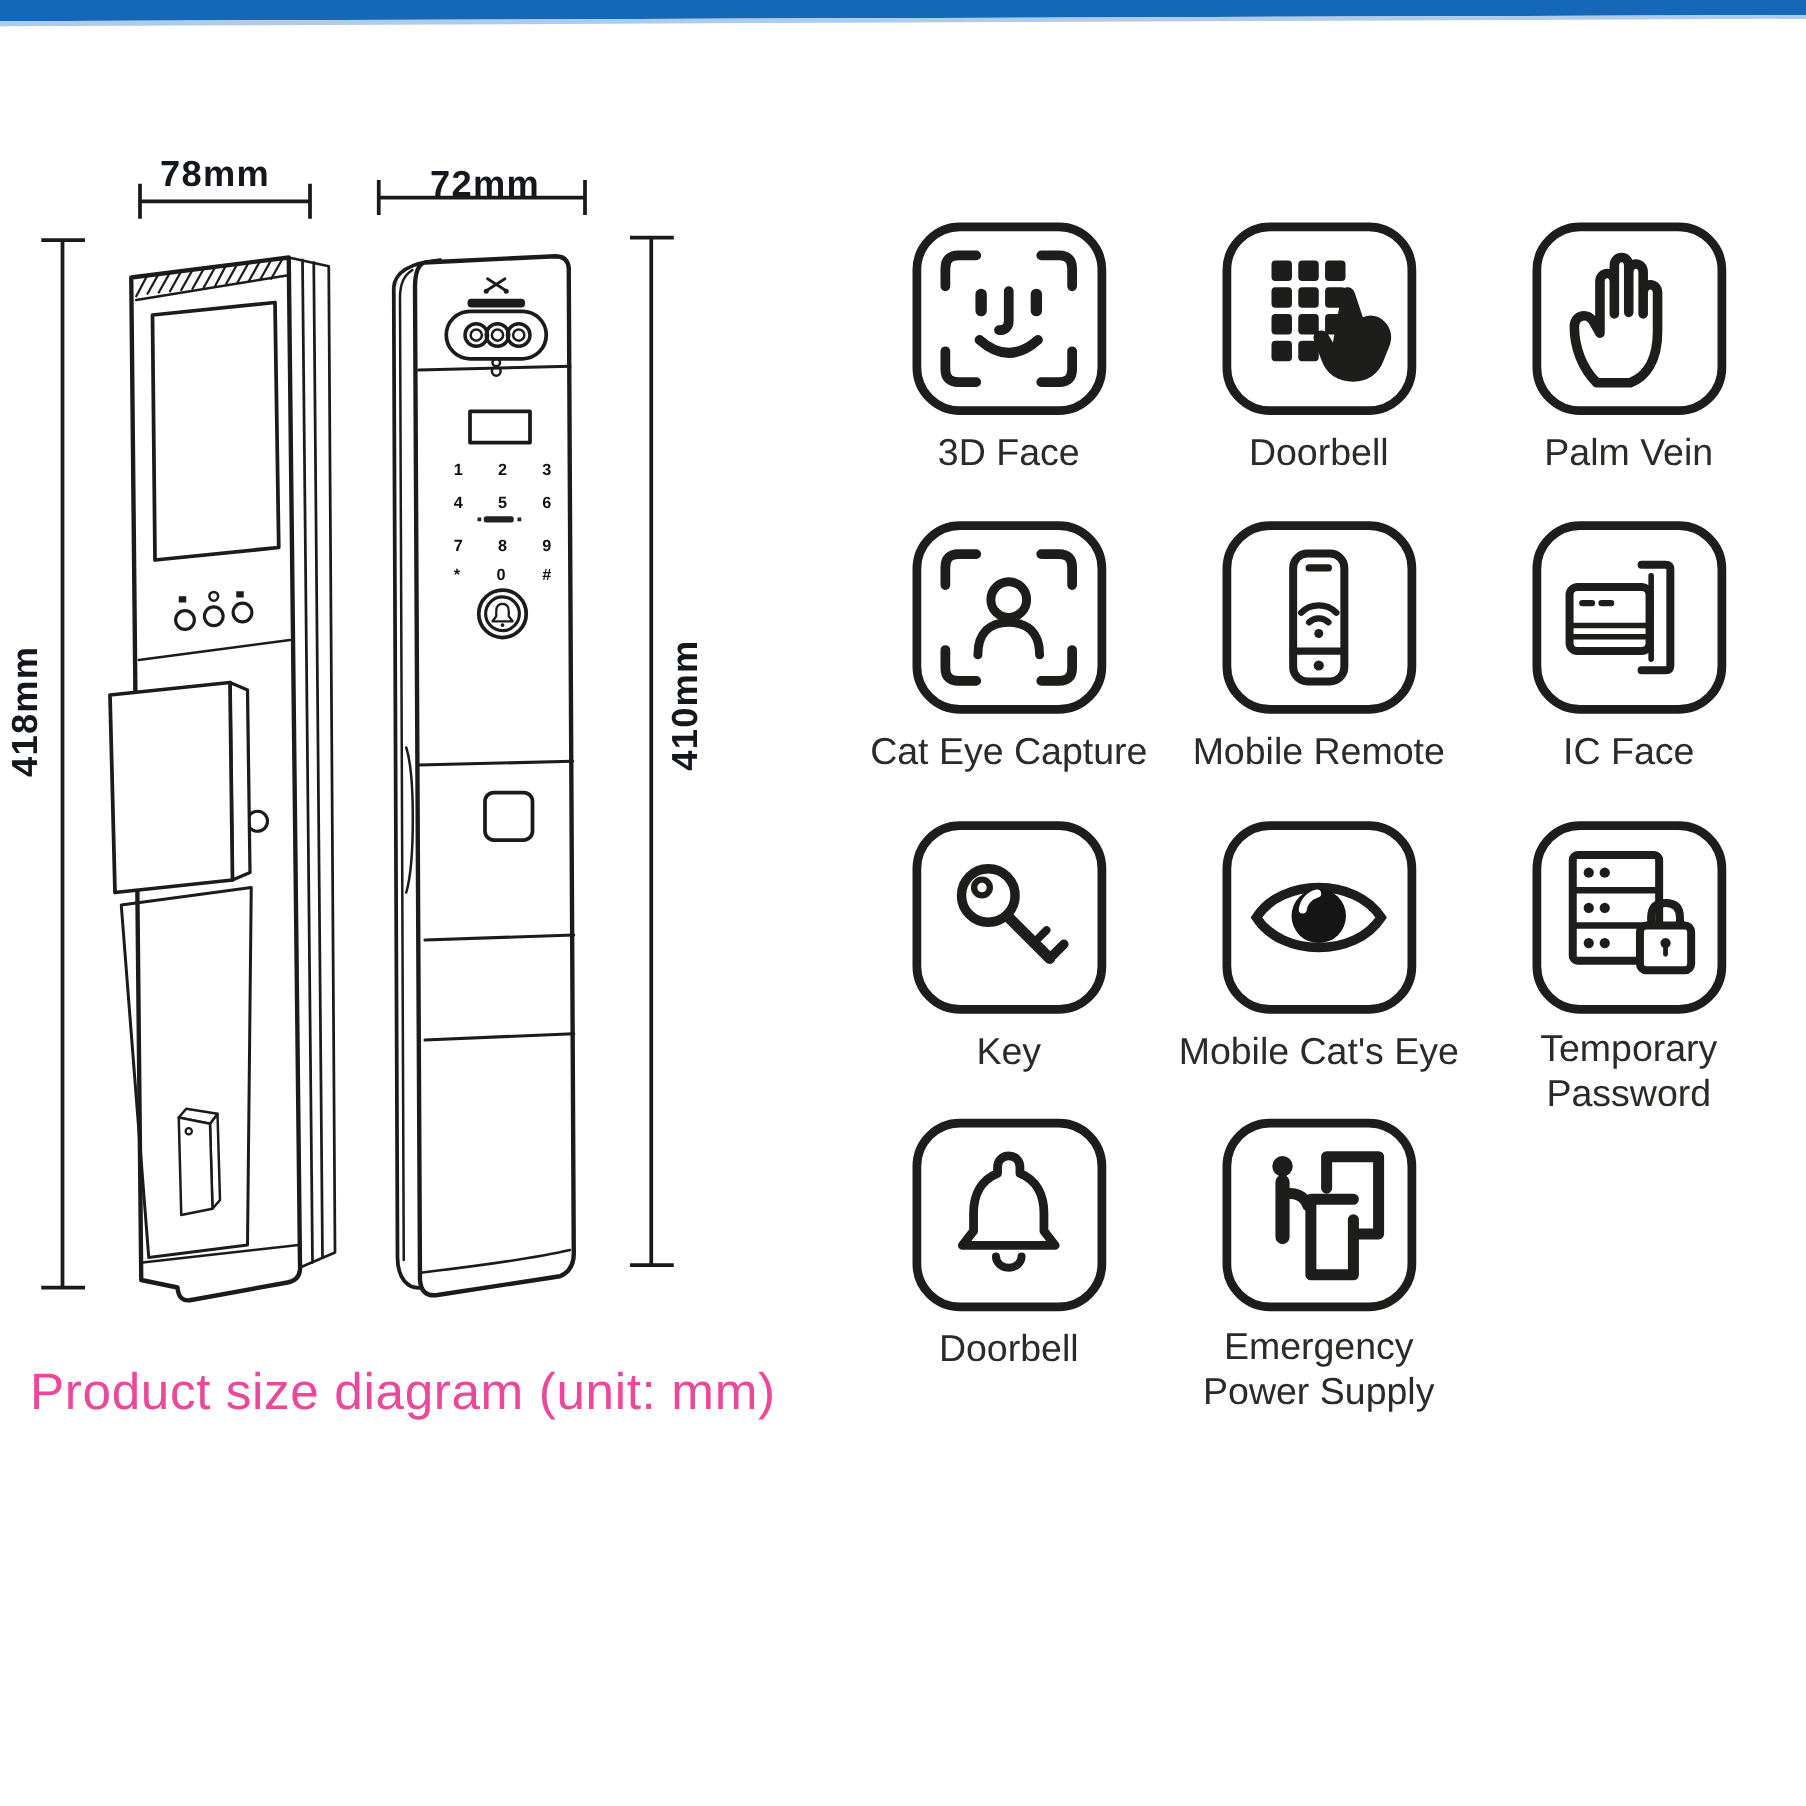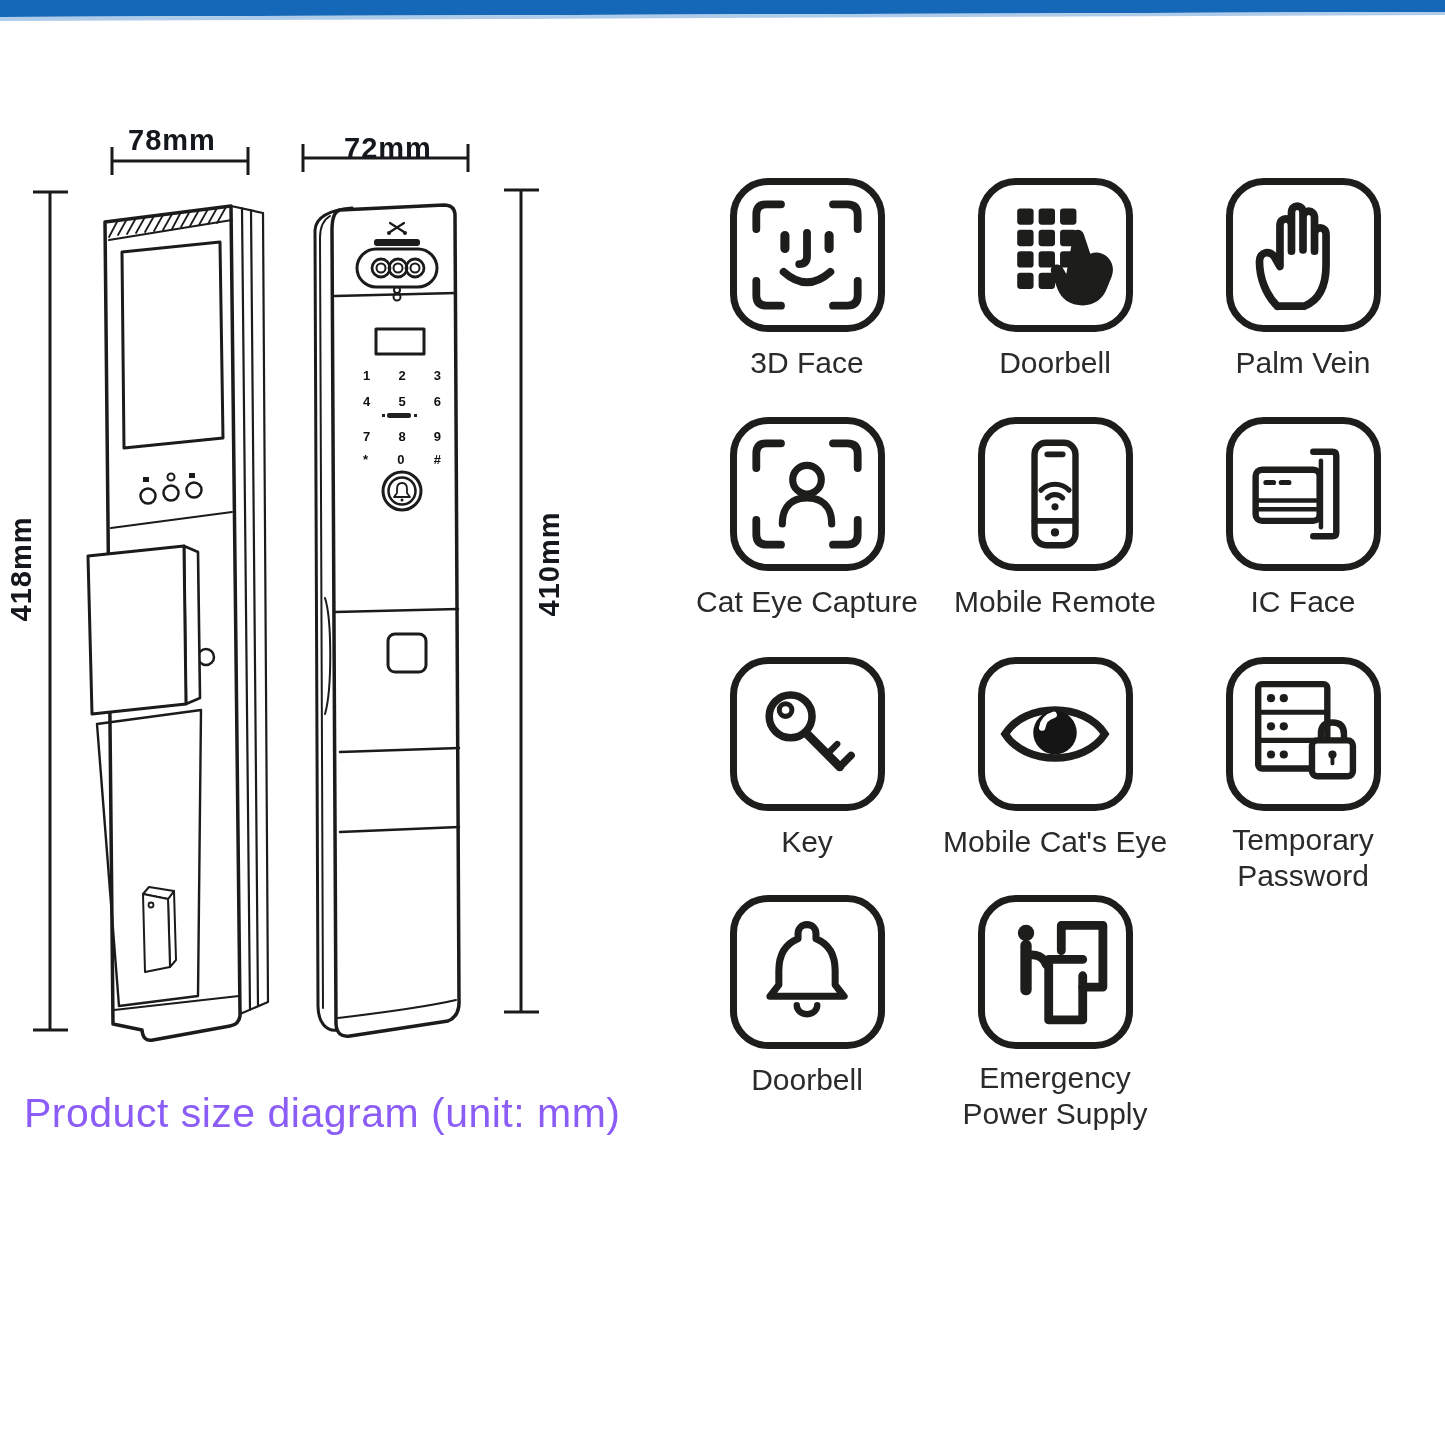--- a/index.html
+++ b/index.html
@@ -12,21 +12,21 @@
   
   .artwork{position:absolute;left:0;top:0;width:1445px;height:1445px;pointer-events:none;}
   
   .dim{
     position:absolute;font-weight:bold;font-size:29px;color:#14181c;
     letter-spacing:1px;text-align:center;white-space:nowrap;
   }
   .dim.rot{transform:rotate(-90deg);}
   
   .caption{
-    position:absolute;left:24px;top:1090px;font-size:41px;color:#8b5cf6;
+    position:absolute;left:24px;top:1090px;font-size:41px;color:#ec4899;
     letter-spacing:0.5px;white-space:nowrap;
   }
   
   .keypad-row{
     position:absolute;left:363px;width:78px;display:flex;
     justify-content:space-between;font-size:13px;font-weight:bold;color:#101010;
   }
   
   .features{
     position:absolute;left:683px;top:178px;

